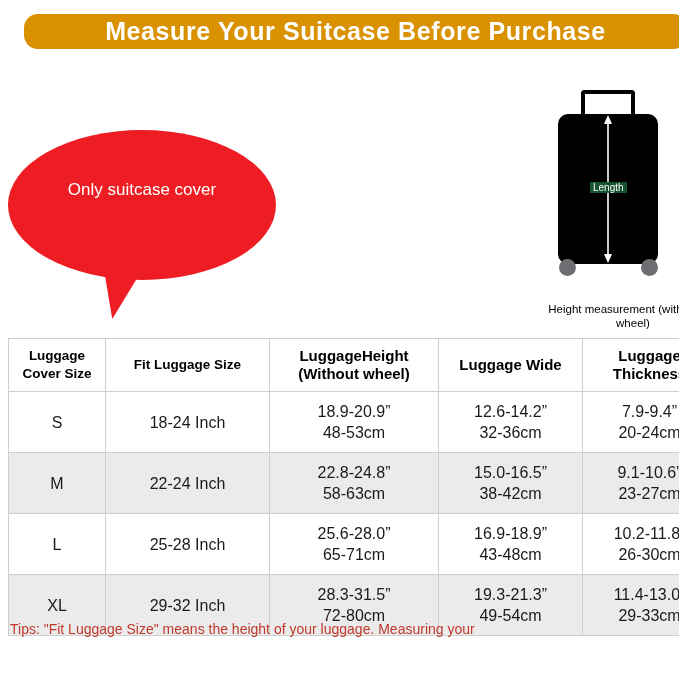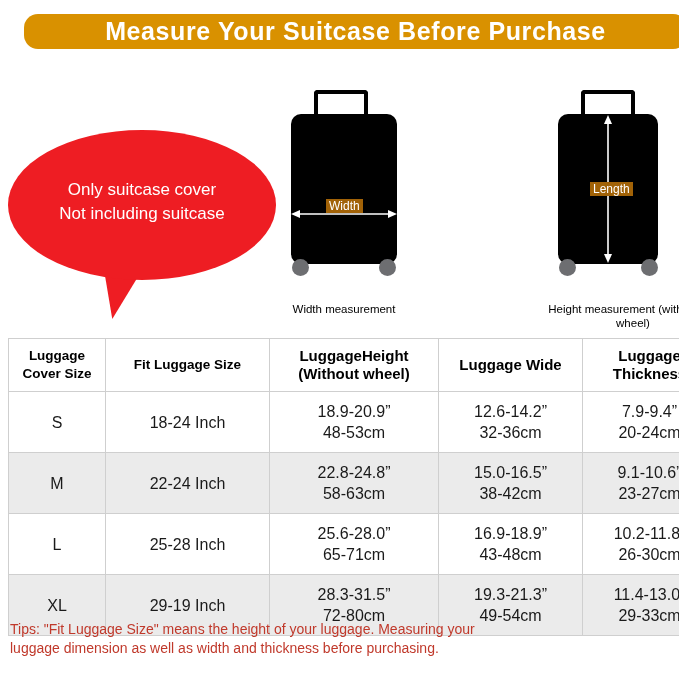--- a/index.html
+++ b/index.html
@@ -119,22 +119,22 @@
     text-align: center;
     font-size: 11.5px;
     color: #000000;
     line-height: 14px;
   }
 
   
   .dim-label {
     position: absolute;
     color: #ffffff;
-    font-size: 12px;
-    background: #a16207;
+    font-size: 10px;
+    background: #14532d;
     padding: 0 3px;
     z-index: 4;
     white-space: nowrap;
   }
   .arrow-h, .arrow-v {
     position: absolute;
     z-index: 3;
   }
 
   
@@ -208,41 +208,23 @@
     <div class="header-title">Measure Your Suitcase Before Purchase</div>
   </div>
 
   <div class="illustration">
 
     <div class="bubble-wrap">
       <div class="bubble-tail"></div>
       <div class="bubble"></div>
       <div class="bubble-text">
         <div>Only suitcase cover</div>
-        <div>Not including suitcase</div>
       </div>
     </div>
 
-    <div class="case-group" style="left:276px; width:135px;">
-
-      <div class="handle" style="left:38px; top:28px; width:46px; height:26px; border-bottom:none; border-radius:4px 4px 0 0;"></div>
-      <div class="case-body" style="left:15px; top:52px; width:106px; height:150px;"></div>
-      <div class="wheel" style="left:16px; top:197px;"></div>
-      <div class="wheel" style="left:103px; top:197px;"></div>
-
-      <svg class="arrow-h" width="106" height="16" style="left:15px; top:144px;">
-        <line x1="6" y1="8" x2="100" y2="8" stroke="#ffffff" stroke-width="1.6"></line>
-        <polygon points="0,8 9,4 9,12" fill="#ffffff"></polygon>
-        <polygon points="106,8 97,4 97,12" fill="#ffffff"></polygon>
-      </svg>
-      <div class="dim-label" style="left:50px; top:137px;">Width</div>
-      <div class="caption" style="left:-17px; top:240px; width:170px;">
-        <span>Width measurement</span>
-      </div>
-    </div>
 
 
     <div class="case-group" style="left:548px; width:135px;">
       <div class="handle" style="left:33px; top:28px; width:46px; height:26px; border-bottom:none; border-radius:4px 4px 0 0;"></div>
       <div class="case-body" style="left:10px; top:52px; width:100px; height:150px;"></div>
       <div class="wheel" style="left:11px; top:197px;"></div>
       <div class="wheel" style="left:93px; top:197px;"></div>
       <svg class="arrow-v" width="16" height="148" style="left:52px; top:53px;">
         <line x1="8" y1="6" x2="8" y2="142" stroke="#ffffff" stroke-width="1.6"></line>
         <polygon points="8,0 4,9 12,9" fill="#ffffff"></polygon>
@@ -325,35 +307,34 @@
           <span>16.9-18.9”</span>
           <span>43-48cm</span>
         </td>
         <td class="two-line">
           <span>10.2-11.8”</span>
           <span>26-30cm</span>
         </td>
       </tr>
       <tr class="alt">
         <td class="cell-size">XL</td>
-        <td class="cell-fit">29-19 Inch</td>
+        <td class="cell-fit">29-32 Inch</td>
         <td class="two-line">
           <span>28.3-31.5”</span>
           <span>72-80cm</span>
         </td>
         <td class="two-line">
           <span>19.3-21.3”</span>
           <span>49-54cm</span>
         </td>
         <td class="two-line">
           <span>11.4-13.0”</span>
           <span>29-33cm</span>
         </td>
       </tr>
     </tbody>
   </table>
 
   <div class="tip">
     <div>Tips: "Fit Luggage Size" means the height of your luggage. Measuring your</div>
-    <div>luggage dimension as well as width and thickness before purchasing.</div>
   </div>
 
 </div>
 
 </body></html>

